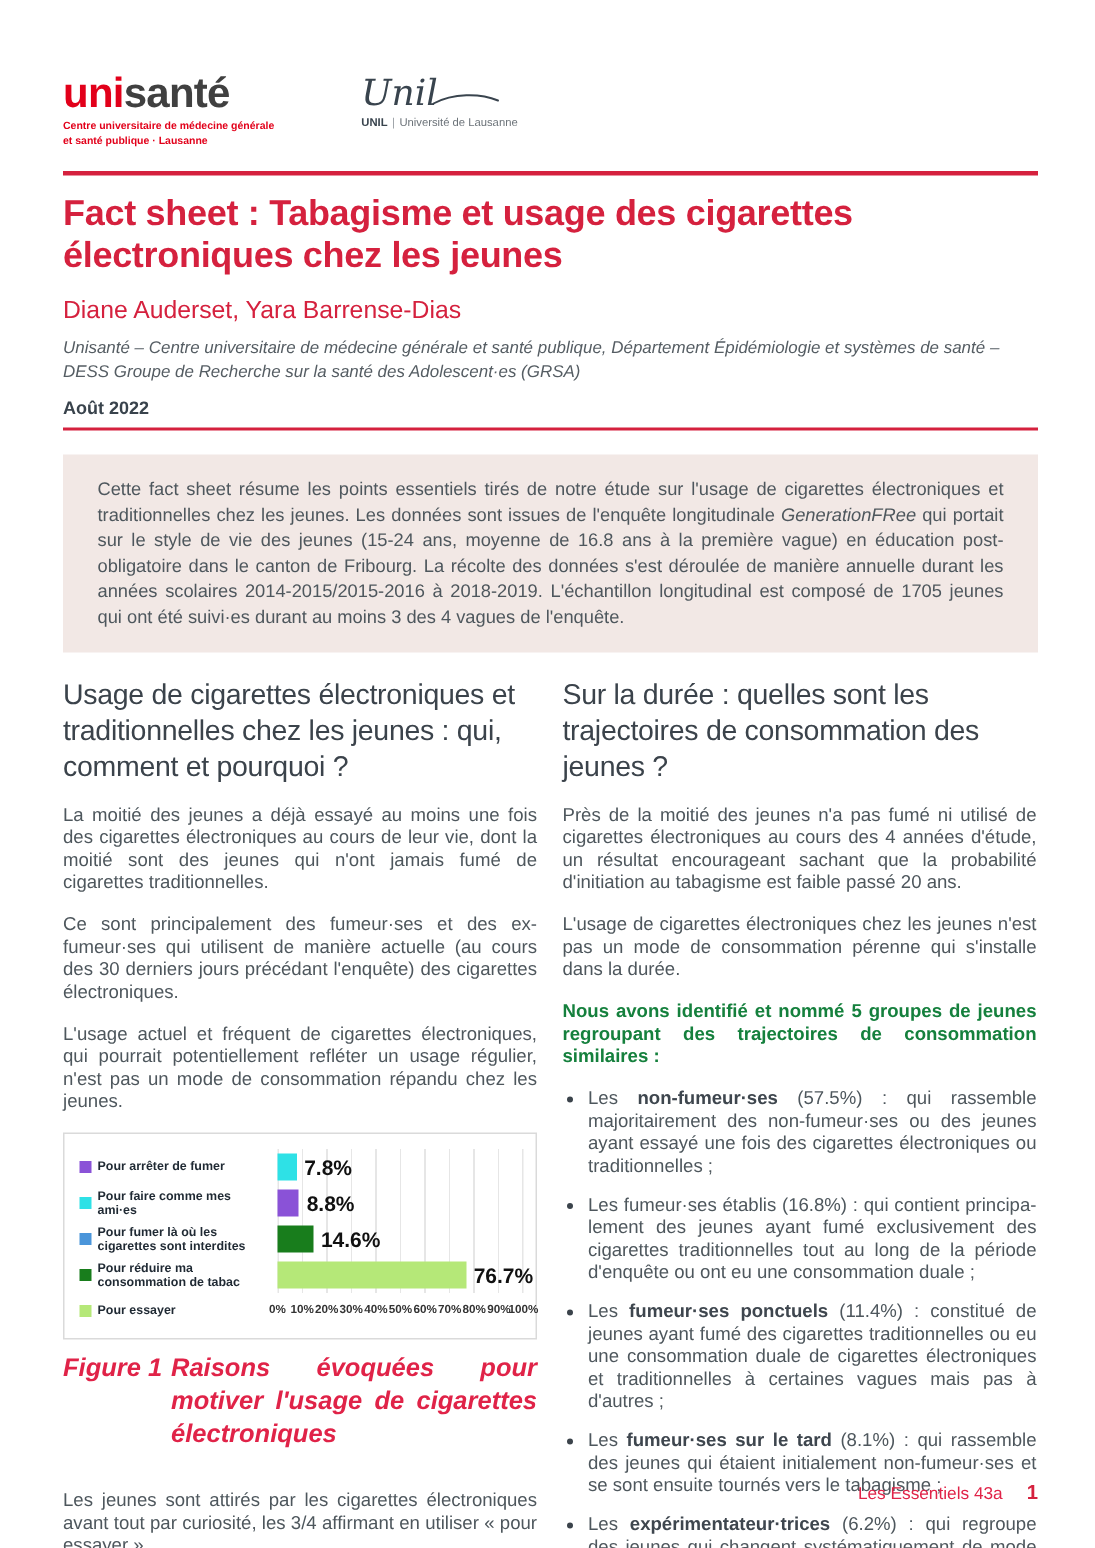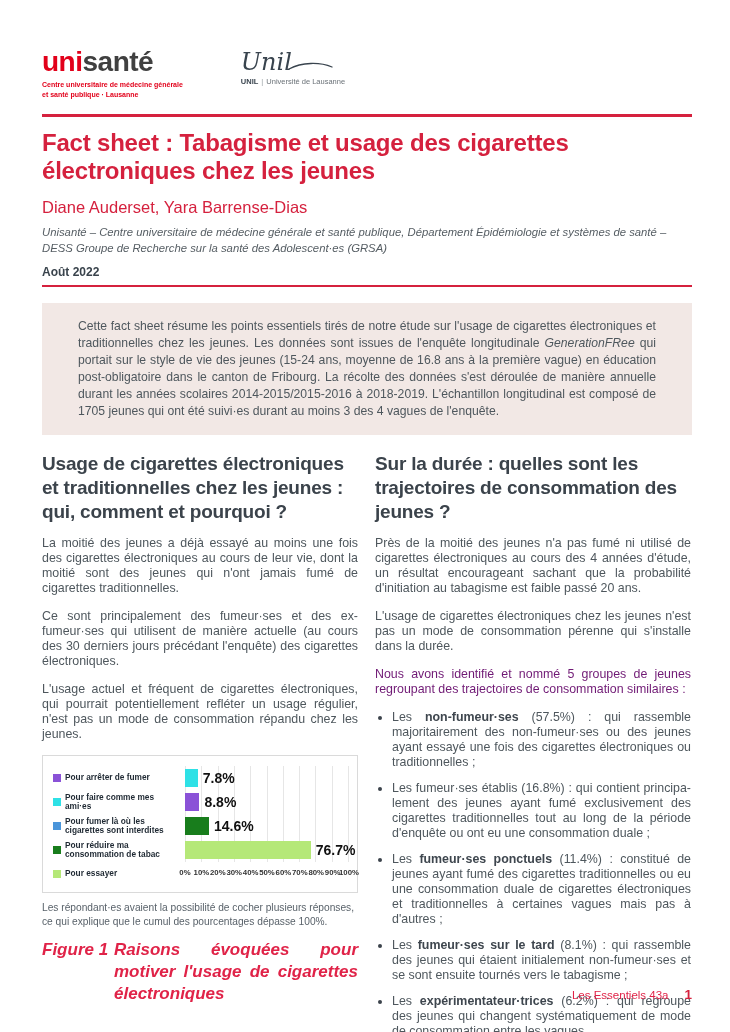--- a/index.html
+++ b/index.html
@@ -27,30 +27,30 @@
   .rule { background:#d5213e; }
   .rule-thick { height:3px; margin-top:14px; }
   .rule-thin  { height:2px; margin-top:6px; }
 
   h1 { margin:12px 0 0 0; font-size:24px; line-height:1.17; letter-spacing:-0.2px; color:#d5213e; font-weight:bold; max-width:640px; }
   .authors { margin-top:13px; font-size:16.5px; color:#d5213e; }
   .affiliation { margin-top:8px; font-size:11.3px; font-style:italic; color:#555d63; line-height:1.38; }
   .date { margin-top:8px; font-size:12px; font-weight:bold; color:#39434c; }
 
   .abstract {
-    margin-top:16px; background:#f2e8e5; padding:15px 36px;
+    margin-top:16px; background:#f2e8e5; padding:15px 23px;
     font-size:12.2px; line-height:1.4; color:#4e575d; text-align:justify;
   }
   .abstract em { font-style:italic; }
 
   .columns { margin-top:17px; display:flex; gap:17px; }
   .col { width:316px; font-size:12.4px; line-height:15px; text-align:justify; }
-  .col h2 { margin:0 0 12px 0; font-size:19px; line-height:24px; letter-spacing:-0.2px; color:#3b434b; font-weight:bold; text-align:left; }
+  .col h2 { margin:0 0 12px 0; font-size:19px; line-height:24px; letter-spacing:-0.2px; color:#3b434b; font-weight:normal; text-align:left; }
   .col p { margin:0 0 13px 0; }
-  .bold-intro { font-weight:normal; color:#701a75; }
+  .bold-intro { font-weight:bold; color:#15803d; }
 
   
   .figure-box {
     margin:3px 0 8px 0; border:1px solid #dadada; background:#fff;
     padding:10px 8px 6px 10px; display:flex; gap:6px;
   }
   .legend { width:126px; flex:none; display:flex; flex-direction:column; }
   .legend-item { height:24px; display:flex; align-items:center; gap:4px; }
   .swatch { width:8px; height:8px; flex:none; display:inline-block; }
   .legend-label { font-size:8.3px; font-weight:bold; color:#1f2933; line-height:1.15; text-align:left; }
@@ -183,21 +183,20 @@
                 <span class="tick" style="left: 50%;">50%</span>
                 <span class="tick" style="left: 60%;">60%</span>
                 <span class="tick" style="left: 70%;">70%</span>
                 <span class="tick" style="left: 80%;">80%</span>
                 <span class="tick" style="left: 90%;">90%</span>
                 <span class="tick" style="left: 100%;">100%</span>
               </div>
           </div>
         </figure>
 
-        <p class="fig-note">Les répondant·es avaient la possibilité de cocher plusieurs réponses, ce qui explique que le cumul des pourcentages dépasse 100%.</p>
         <div class="fig-caption">
           <span class="fig-label">Figure 1</span>
           <span class="fig-text">Raisons évoquées pour motiver l'usage de cigarettes électroniques</span>
         </div>
 
         <p>Les jeunes sont attirés par les cigarettes électroniques avant tout par curiosité, les 3/4 affirmant en utiliser « pour essayer ».</p>
 
       </section>
 
       <section class="col">

